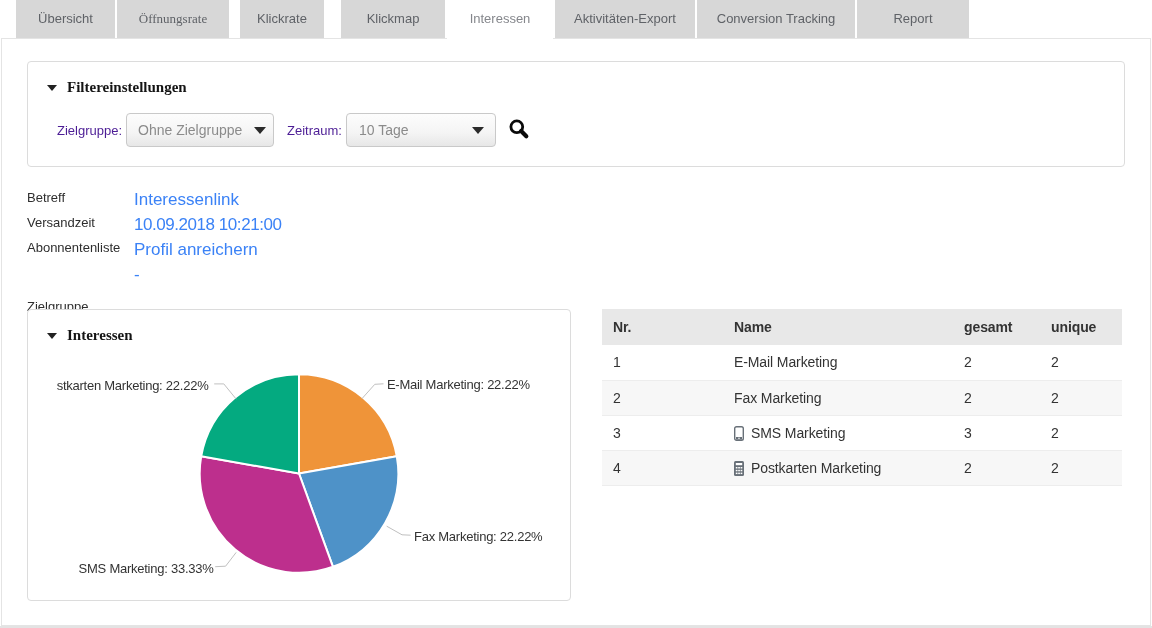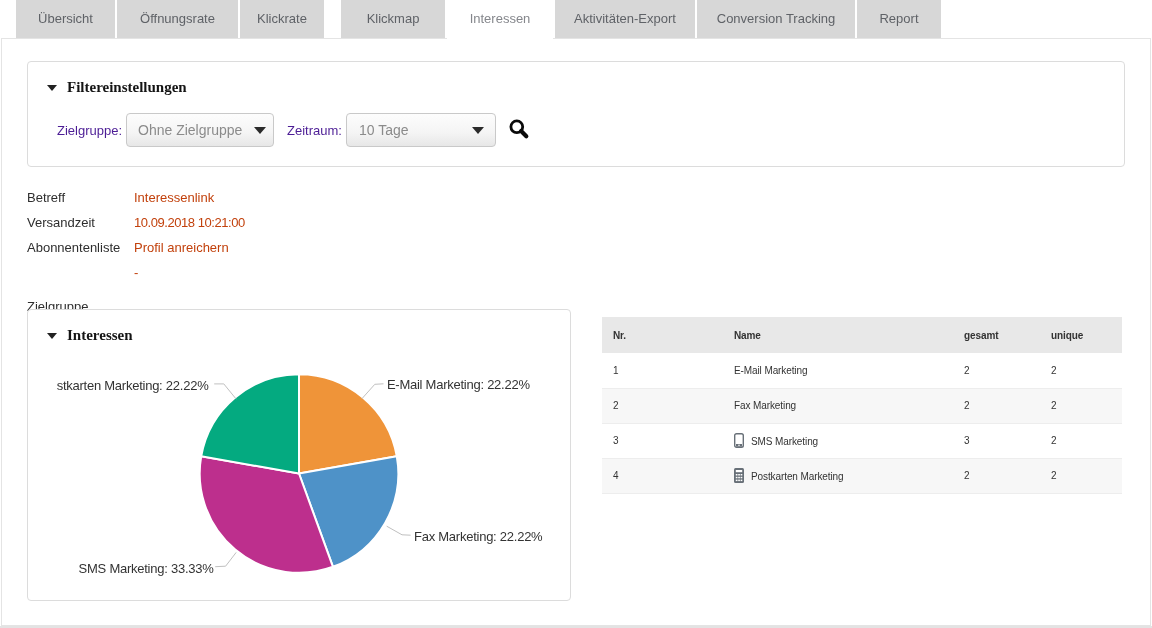--- a/index.html
+++ b/index.html
@@ -17,40 +17,40 @@
   .tri { position:absolute; width:0; height:0; border-left:5.5px solid transparent;
          border-right:5.5px solid transparent; border-top:6px solid #222; }
   .lbl { position:absolute; font-size:13px; color:#4c1d95; }
   .dd { position:absolute; height:34px; border:1px solid #c9c9c9; border-radius:4px;
         background:linear-gradient(to bottom,#fdfdfd 0%,#f4f4f4 60%,#e7e7e7 100%);
         font-size:14px; color:#8b8b8b; line-height:32px; }
   .ddarrow { position:absolute; width:0; height:0; border-left:6px solid transparent;
              border-right:6px solid transparent; border-top:7px solid #2b2b2b; }
   
   .meta-l { position:absolute; left:27px; font-size:13px; color:#2e2e2e; }
-  .meta-v { position:absolute; left:134px; font-size:13px; color:#c2410c; }
+  .meta-v { position:absolute; left:134px; font-size:17px; color:#3b82f6; }
   
   #tbl { position:absolute; left:602px; top:309px; width:520px; border-collapse:collapse;
-         font-size:10px; color:#333; table-layout:fixed; letter-spacing:-0.1px;margin-top:8px; }
+         font-size:14px; color:#333; table-layout:fixed; letter-spacing:-0.1px; }
   #tbl th { background:#e8e8e8; font-weight:bold; text-align:left; height:36px; padding:0 0 0 11px; }
   #tbl td { height:35px; padding:0 0 0 11px; border-bottom:1px solid #ededed; }
   #tbl tr.even td { background:#f7f7f7; }
   .cicon { display:inline-block; vertical-align:-3px; margin-right:7px; }
 </style>
 </head>
 <body>
 
   <div class="tab" style="left:2px;   width:99px;">Übersicht</div>
-  <div class="tab" style="left:103px; width:121px;">Öffnungsrate</div>
+  <div class="tab" style="left:103px; width:112px;font-family:Liberation Serif, serif;">Öffnungsrate</div>
   <div class="tab" style="left:226px; width:84px;">Klickrate</div>
   <div class="tab" style="left:327px; width:104px;">Klickmap</div>
   <div class="tab active" style="left:433px; width:106px;">Interessen</div>
   <div class="tab" style="left:541px; width:140px;">Aktivitäten-Export</div>
   <div class="tab" style="left:683px; width:158px;">Conversion Tracking</div>
-  <div class="tab" style="left:843px; width:84px;">Report</div>
+  <div class="tab" style="left:843px; width:112px;">Report</div>
 
   <div id="content"></div>
   <div class="abs" style="left:0; top:626px; width:1152px; height:2px; background:#e3e3e3;"></div>
 
   <div class="panel" style="left:27px; top:61px; width:1098px; height:106px;"></div>
   <div class="tri" style="left:47px; top:85px;"></div>
   <div class="ptitle" style="left:67px; top:79px;">Filtereinstellungen</div>
   <div class="lbl" style="left:57px; top:123px;">Zielgruppe:</div>
   <div class="dd" style="left:126px; top:113px; width:148px; padding-left:11px;">Ohne Zielgruppe</div>
   <div class="ddarrow" style="left:254px; top:127px;"></div>

